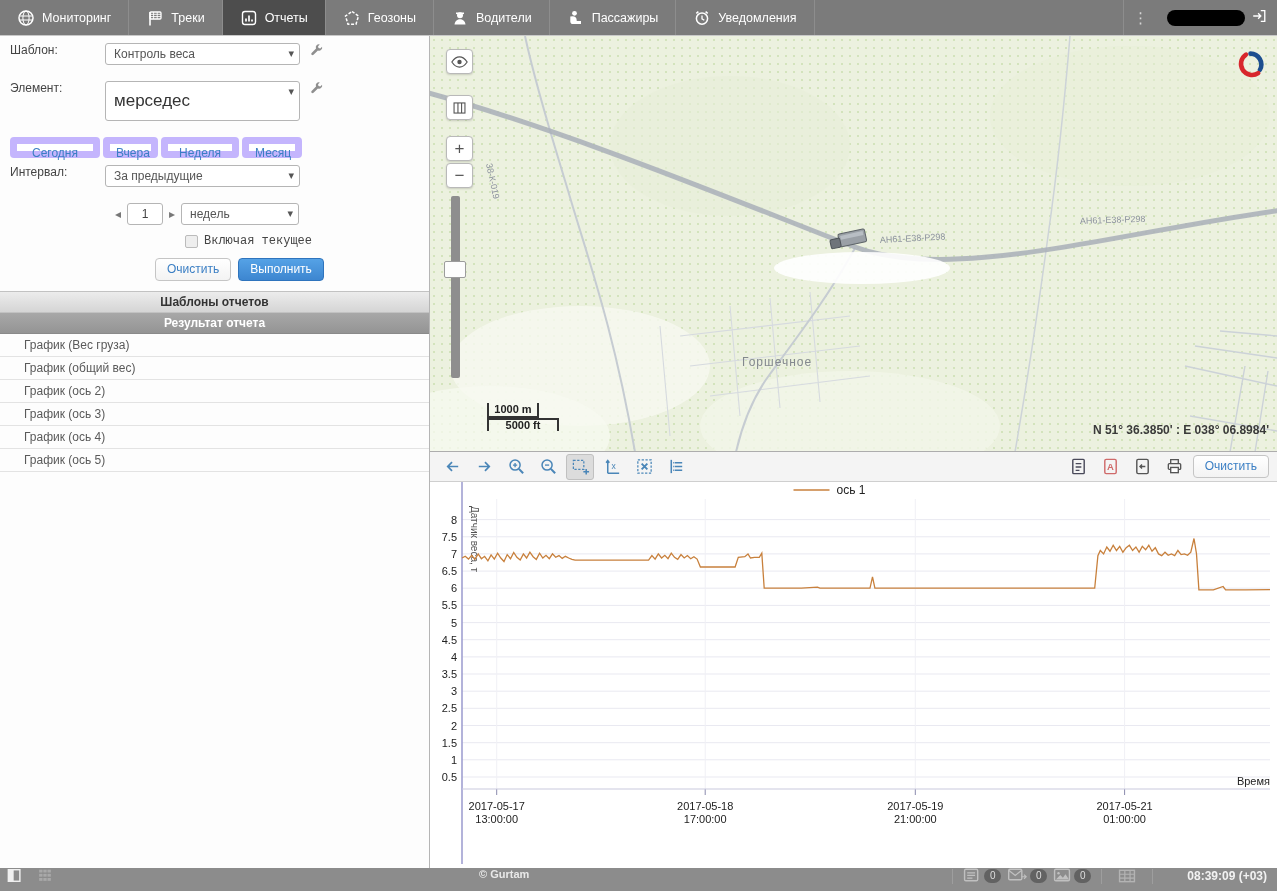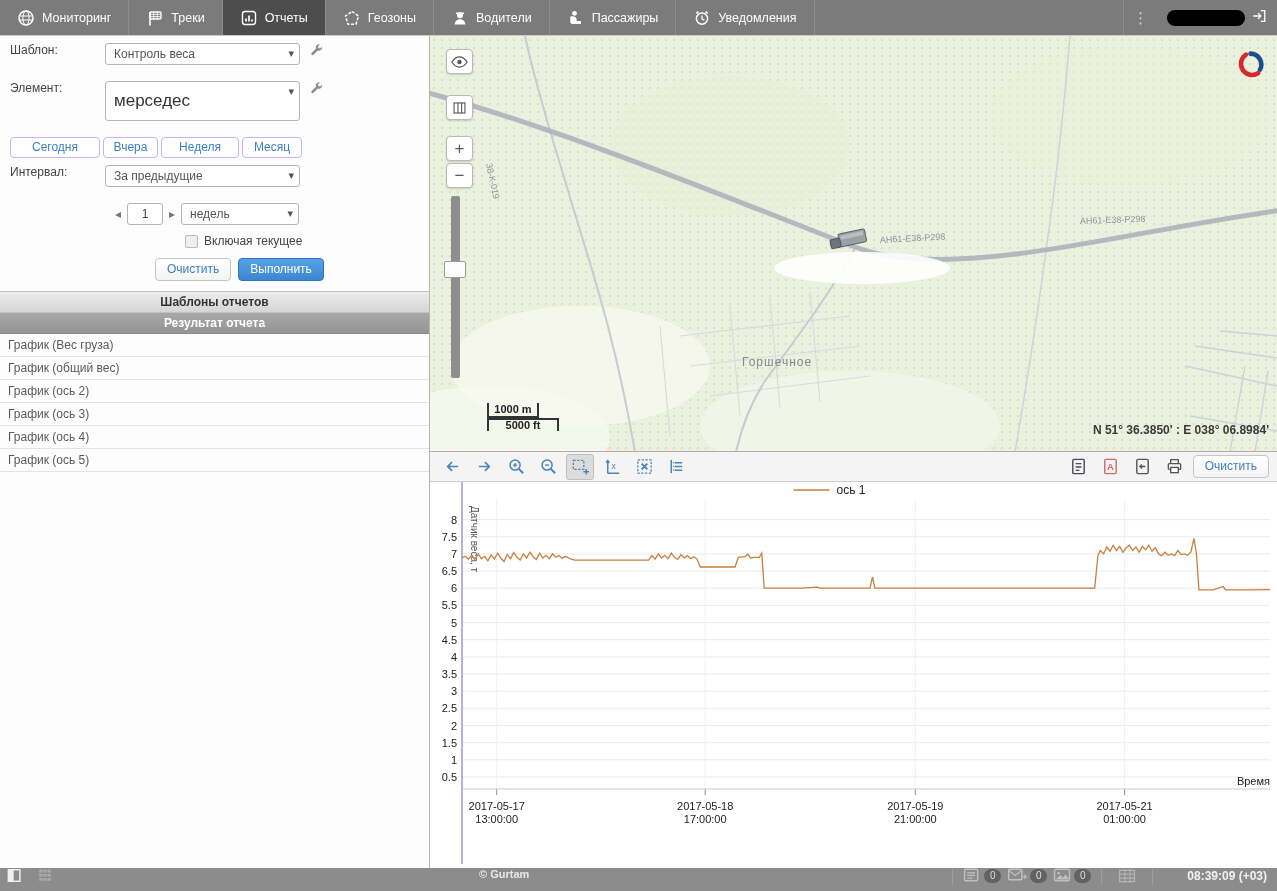--- a/index.html
+++ b/index.html
@@ -33,45 +33,45 @@
   .frow { display:flex; align-items:flex-start; margin:7px 10px 16px 10px; }
   .flabel { width:95px; font-size:12px; color:#444; }
   .sel { position:relative; border:1px solid #b5b5b5; border-radius:3px; background:#fff;
     height:22px; display:flex; align-items:center; padding:0 18px 0 8px;
     font-size:12px; color:#555; cursor:pointer; }
   .sel .caret { position:absolute; right:5px; top:3px; color:#555; font-size:11px; }
   .sel.big { height:40px; font-size:17px; color:#333; }
   .w195 { width:195px; }
   .wrench { margin-left:10px; cursor:pointer; display:flex; }
   .qr-row { display:flex; gap:3px; margin:8px 10px 0 10px; }
-  .qr-btn { height:21px; border:1px solid #c4b5fd; border-radius:4px; background:#fff;
+  .qr-btn { height:21px; border:7px solid #c4b5fd; border-radius:4px; background:#fff;
     color:#3b7fc4; font-size:12px; padding:0 6px; text-align:center; line-height:19px; cursor:pointer; }
   .stepper-row { display:flex; align-items:center; margin:8px 10px 0 115px; gap:6px; }
   .step-arrow { color:#777; font-size:12px; cursor:pointer; }
   .cnt-input { width:36px; height:22px; border:1px solid #b5b5b5; border-radius:3px;
     text-align:center; font-size:12px; color:#444; }
   .chk-row { display:flex; align-items:center; gap:6px; margin:9px 10px 0 185px;
-    font-size:12px; color:#444; }
+    font-size:12px; color:#444;font-family:Liberation Mono, monospace; }
   .chk { width:13px; height:13px; border:1px solid #bbb; background:#eee; border-radius:2px; cursor:pointer; }
   .btn-row { display:flex; gap:7px; margin:10px 0 10px 155px; }
   .btn-light { height:23px; padding:0 11px; border:1px solid #c5c5c5; border-radius:4px;
     background:linear-gradient(#fff,#f3f3f3); color:#3b7fc4; font-size:12px;
     line-height:21px; cursor:pointer; }
   .btn-blue { height:23px; padding:0 11px; border:1px solid #2f74bd; border-radius:4px;
     background:linear-gradient(#55a2e6,#3d86d0); color:#fff; font-size:12px;
     line-height:21px; cursor:pointer; }
 
   .sec-hdr1 { height:22px; background:linear-gradient(#ececec,#d5d5d5);
     border-top:1px solid #c2c2c2; border-bottom:1px solid #c2c2c2;
     text-align:center; font-size:12px; font-weight:bold; color:#333;
     line-height:21px; cursor:pointer; }
   .sec-hdr2 { height:21px; background:linear-gradient(#a8a8a8,#949494);
     border-bottom:1px solid #8a8a8a; text-align:center; font-size:12px; font-weight:bold;
     color:#fff; line-height:20px; cursor:pointer; }
-  .res-row { height:23px; line-height:22px; padding-left:8px; font-size:12px; color:#5a5a5a;
+  .res-row { height:23px; line-height:22px; padding-left:24px; font-size:12px; color:#5a5a5a;
     border-bottom:1px solid #e3e3e3; background:#fdfdfd; cursor:pointer; }
   .res-row.selected { background:#e9e9e9; }
 
   
   .map { position:relative; height:416px; background-color:#ecf1df;
     background-image:radial-gradient(circle, #d3e3bc 1px, rgba(0,0,0,0) 1.3px);
     background-size:8px 8px; border-bottom:1px solid #adadad; overflow:hidden; }
   .map-svg { position:absolute; top:0; left:0; }
   .map-btn { position:absolute; left:16px; width:27px; height:25px; background:#fff;
     border:1px solid #b9b9b9; border-radius:4px; box-shadow:0 1px 2px rgba(0,0,0,0.15);

